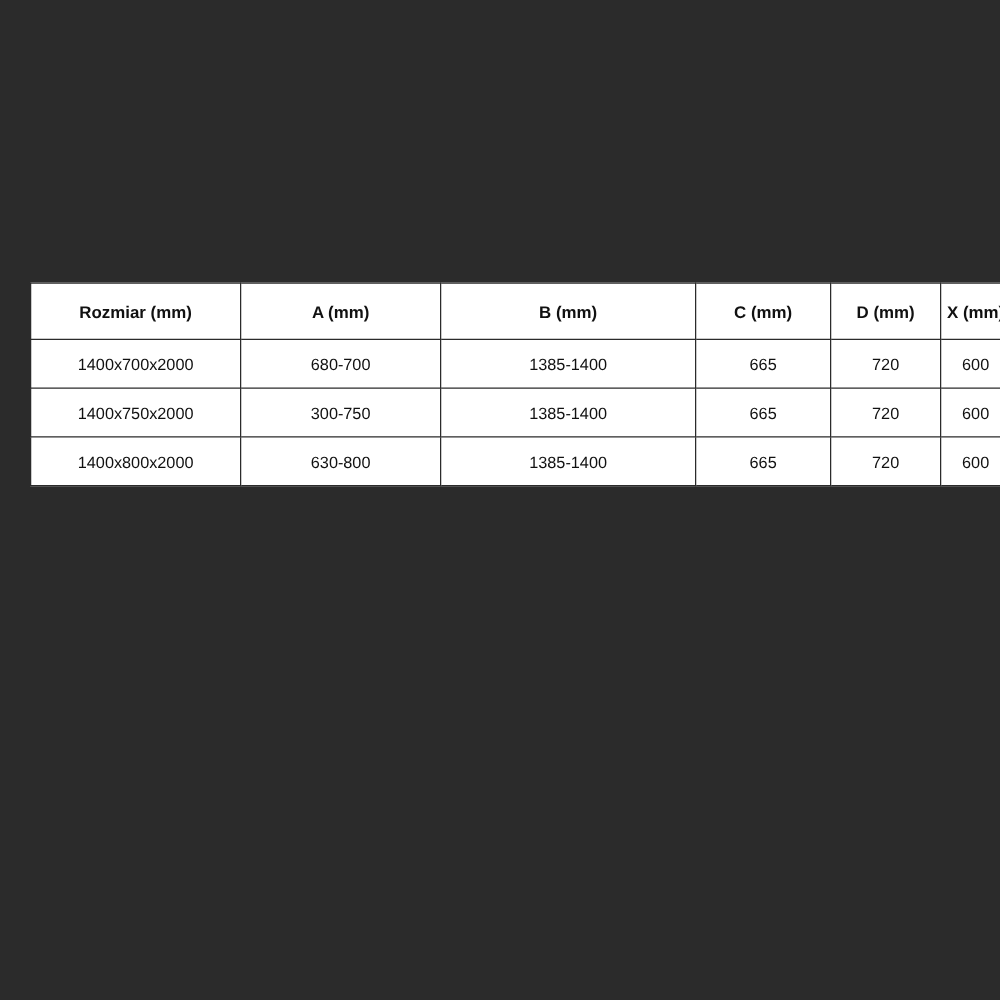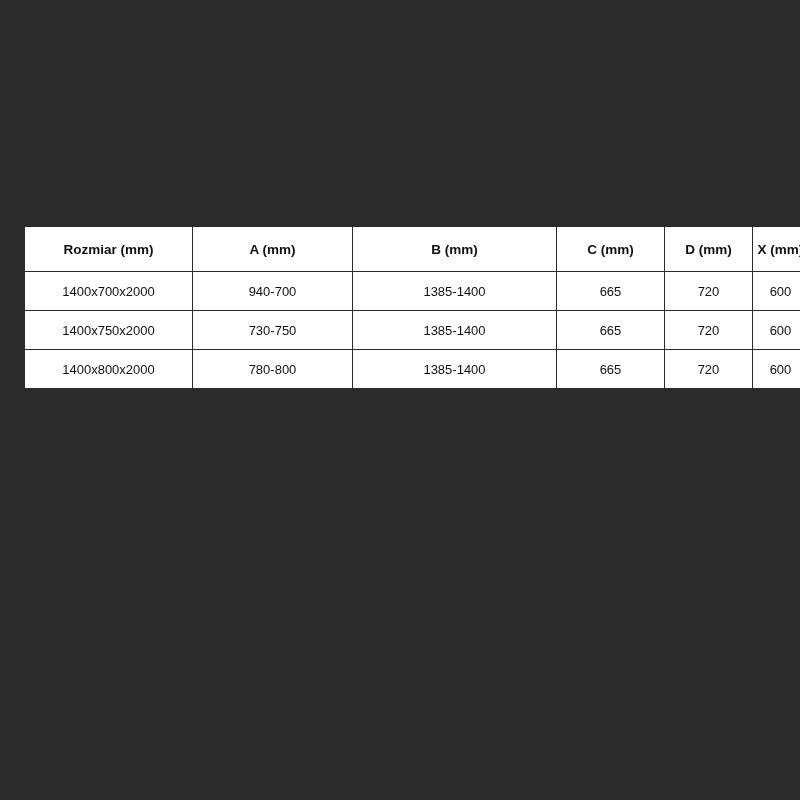--- a/index.html
+++ b/index.html
@@ -85,37 +85,37 @@
           <th>A (mm)</th>
           <th>B (mm)</th>
           <th>C (mm)</th>
           <th>D (mm)</th>
           <th>X (mm)</th>
         </tr>
       </thead>
       <tbody>
         <tr>
           <td>1400x700x2000</td>
-          <td>940-700</td>
+          <td>680-700</td>
           <td>1385-1400</td>
           <td>665</td>
           <td>720</td>
           <td>600</td>
         </tr>
         <tr>
           <td>1400x750x2000</td>
-          <td>730-750</td>
+          <td>300-750</td>
           <td>1385-1400</td>
           <td>665</td>
           <td>720</td>
           <td>600</td>
         </tr>
         <tr>
           <td>1400x800x2000</td>
-          <td>780-800</td>
+          <td>630-800</td>
           <td>1385-1400</td>
           <td>665</td>
           <td>720</td>
           <td>600</td>
         </tr>
       </tbody>
     </table>
   </div>
 </div>
 

